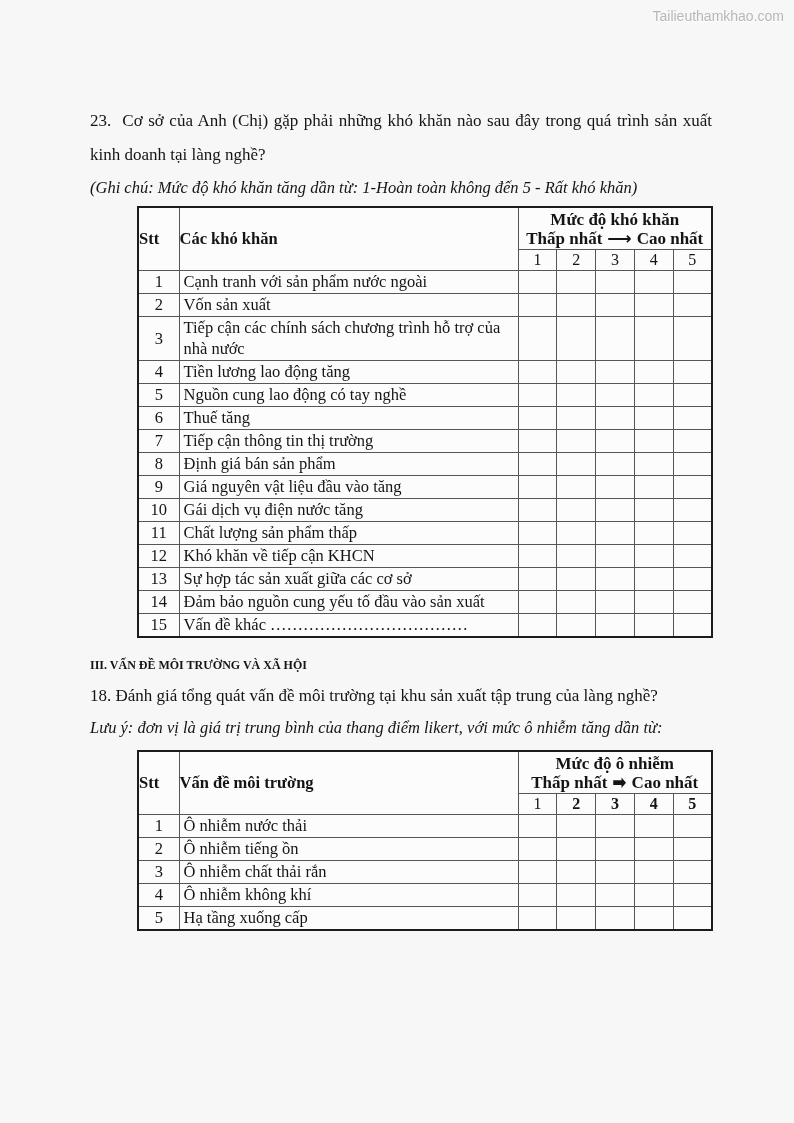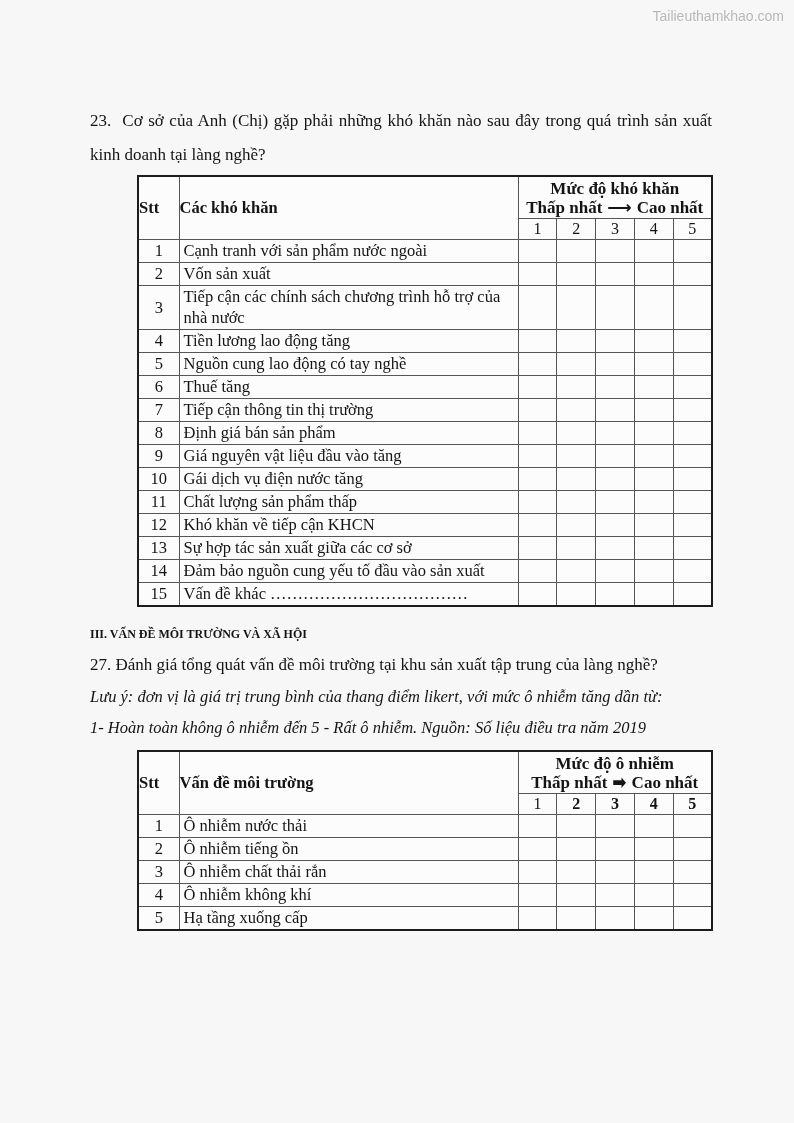--- a/index.html
+++ b/index.html
@@ -114,20 +114,21 @@
 </head>
 <body>
 
 <div class="page">
 
   <div class="watermark">Tailieuthamkhao.com</div>
 
   <div class="content">
 
     <p class="q-text">23.&nbsp; Cơ sở của Anh (Chị) gặp phải những khó khăn nào sau đây trong quá trình sản xuất kinh doanh tại làng nghề?</p>
+    <p class="q-note">(Ghi chú: Mức độ khó khăn tăng dần từ: 1-Hoàn toàn không đến 5 - Rất khó khăn)</p>
 
     <table class="qtable" id="table1">
       <colgroup>
         <col class="col-stt">
           <col class="col-label">
         <col>
           <col>
           <col>
           <col>
           <col>
@@ -283,23 +284,22 @@
             <td class="td-rate"></td>
             <td class="td-rate"></td>
             <td class="td-rate"></td>
             <td class="td-rate"></td>
           </tr>
         </tbody>
     </table>
 
     <div class="section-heading">III. VẤN ĐỀ MÔI TRƯỜNG VÀ XÃ HỘI</div>
 
-    <p class="q24-text">27. Đánh giá tổng quát vấn đề môi trường tại khu sản xuất tập trung của làng nghề?</p>
+    <p class="q24-text">18. Đánh giá tổng quát vấn đề môi trường tại khu sản xuất tập trung của làng nghề?</p>
     <p class="q-note">Lưu ý: đơn vị là giá trị trung bình của thang điểm likert, với mức ô nhiễm tăng dần từ:</p>
-    <p class="q-note">1- Hoàn toàn không ô nhiễm đến 5 - Rất ô nhiễm. Nguồn: Số liệu điều tra năm 2019</p>
 
     <table class="qtable" id="table2">
       <colgroup>
         <col class="col-stt">
           <col class="col-label">
         <col>
           <col>
           <col>
           <col>
           <col>

